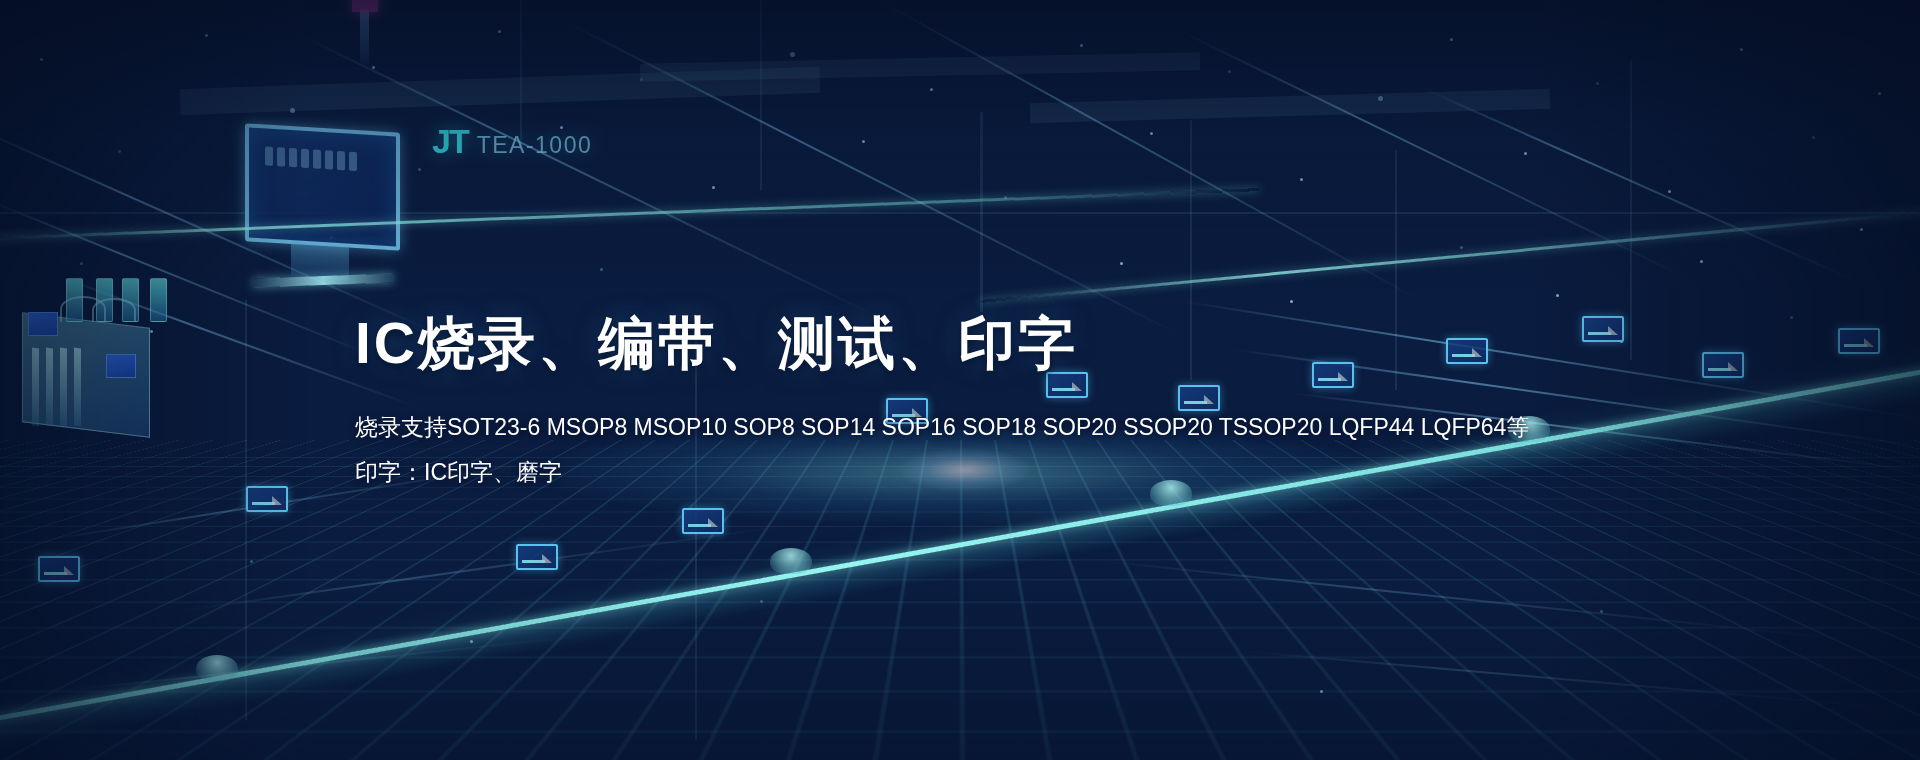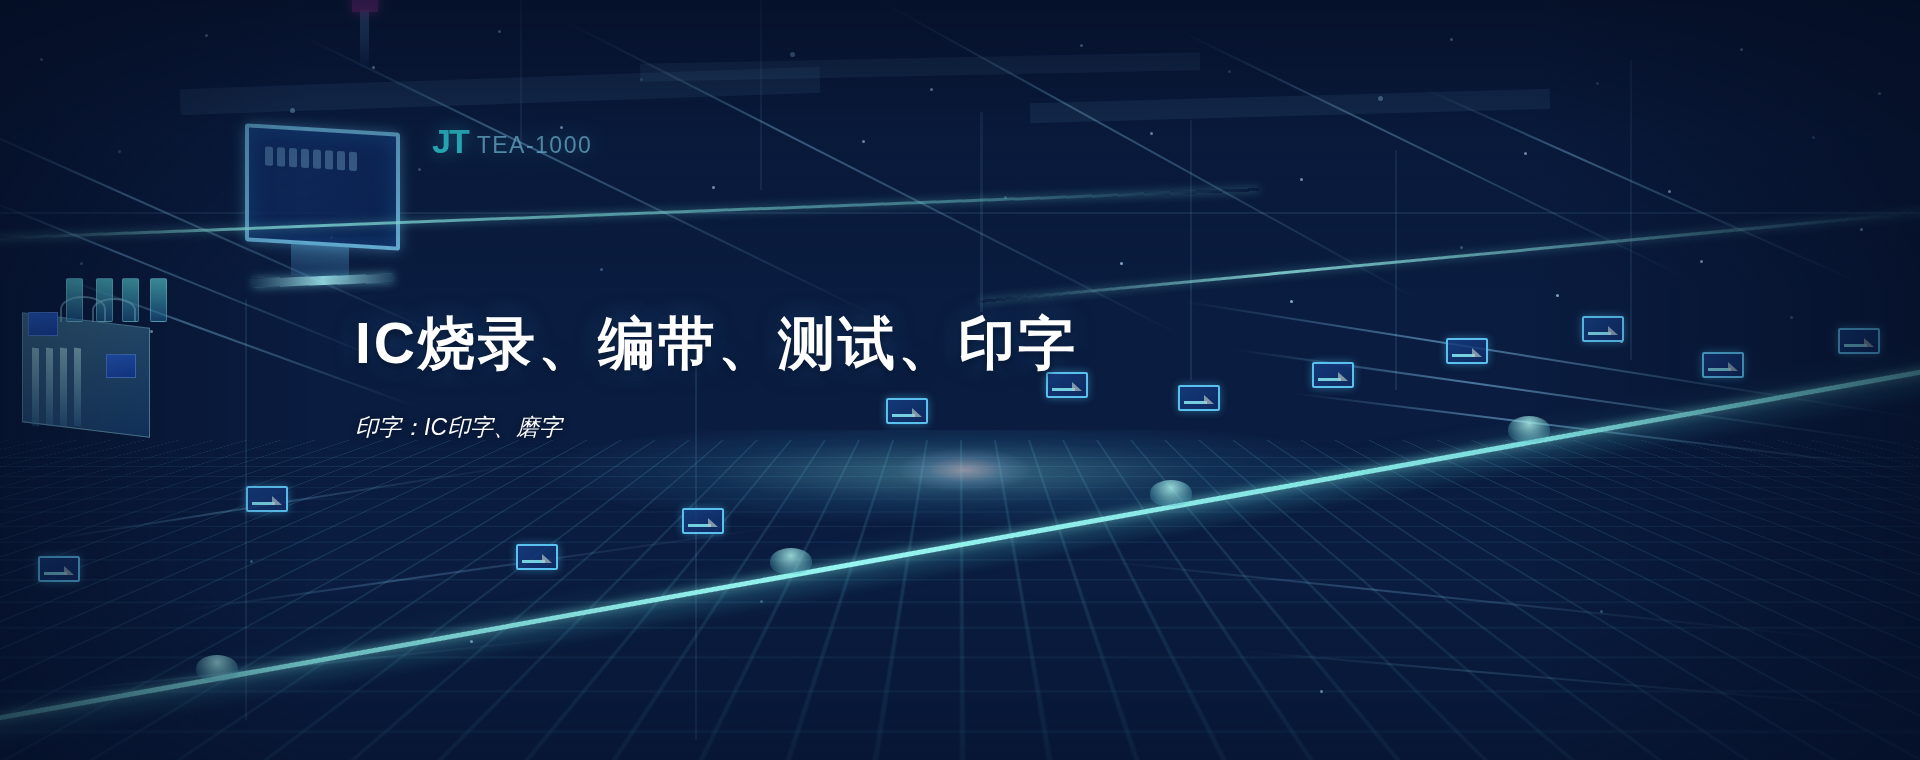--- a/index.html
+++ b/index.html
@@ -265,21 +265,21 @@
   .sublist { margin-top:40px; }
   .subline {
     font-size:23px;
     color:#ffffff;
     line-height:1.0;
     margin-bottom:22px;
     white-space:nowrap;
     text-shadow:0 2px 7px rgba(4,16,42,0.92);
     font-weight:500;
   }
-  .subline.last { margin-bottom:4px;font-style:italic; }
+  .subline.last { margin-bottom:4px; }
 </style>
 </head>
 <body>
 
 <div id="banner">
 
   <div class="layer struct">
     <i style="left:180px; top:78px; width:640px; height:26px; transform:rotate(-2deg);"></i>
     <i style="left:640px; top:58px; width:560px; height:18px; transform:rotate(-1.2deg);"></i>
     <i style="left:1030px; top:96px; width:520px; height:20px; transform:rotate(-1.6deg);"></i>
@@ -427,17 +427,18 @@
   <div class="foot" style="left:1150px;top:480px;"></div>
   <div class="foot" style="left:1508px;top:416px;"></div>
 
   <div class="layer vignette-top"></div>
   <div class="layer vignette-sides"></div>
   <div class="layer vignette-bottom"></div>
 
   <div class="content">
     <div class="title">IC烧录、编带、测试、印字</div>
     <div class="sublist">
+      <div class="subline">烧录支持SOT23-6  MSOP8  MSOP10  SOP8  SOP14  SOP16  SOP18  SOP20  SSOP20  TSSOP20  LQFP44  LQFP64等</div>
       <div class="subline last">印字：IC印字、磨字</div>
     </div>
   </div>
 
 </div>
 
 </body></html>

